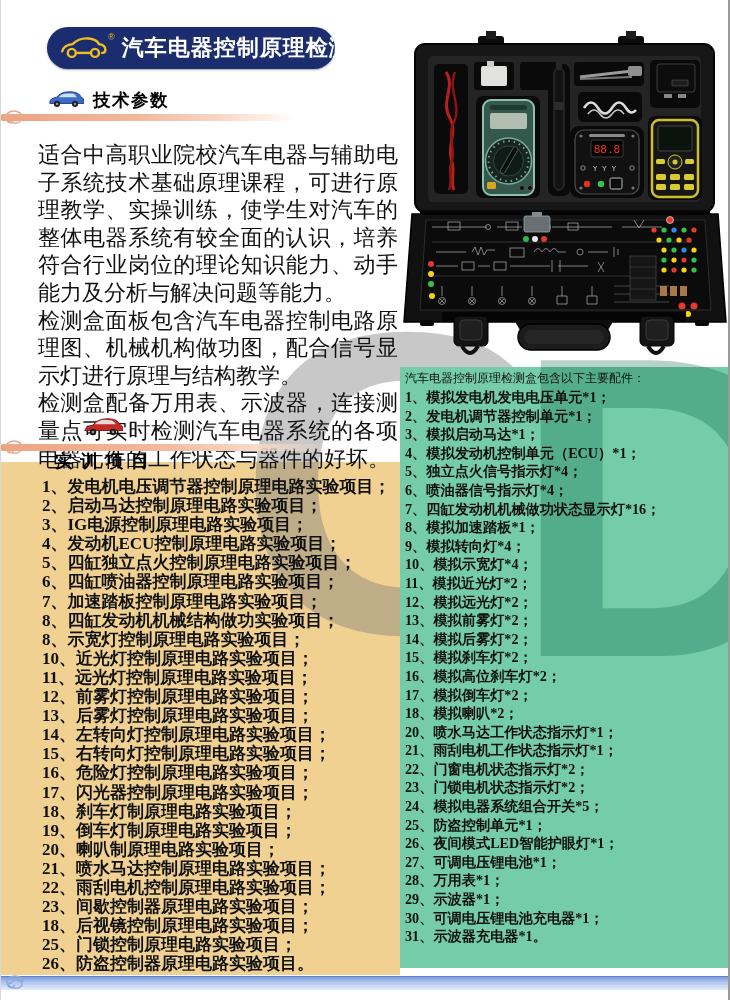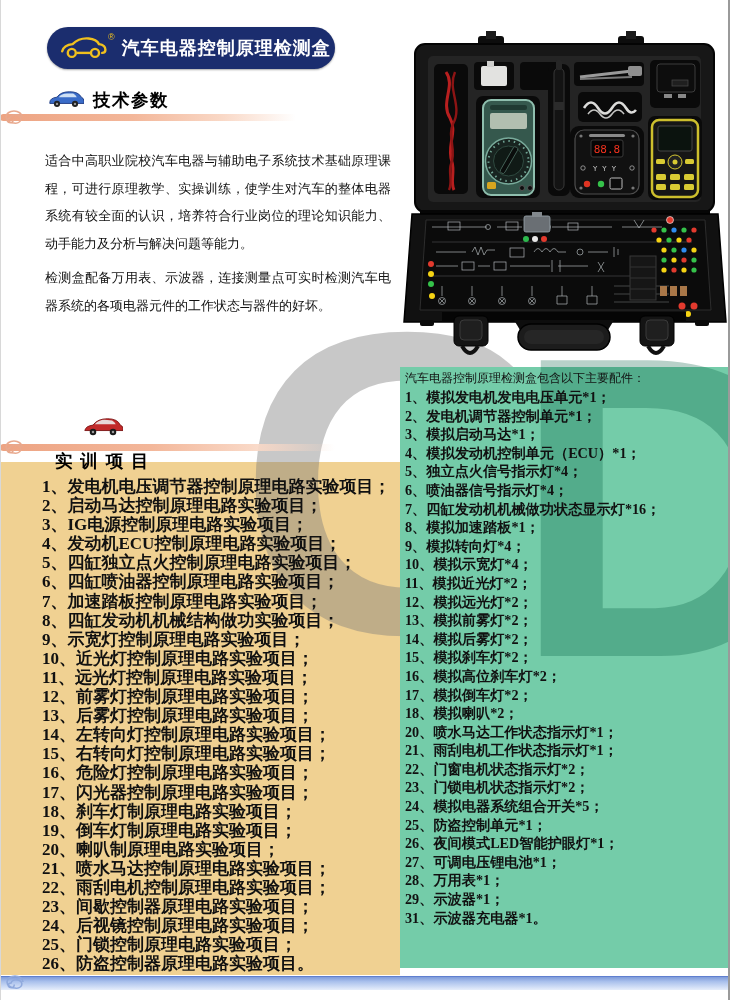--- a/index.html
+++ b/index.html
@@ -15,40 +15,40 @@
   
   .wm{position:absolute;font-weight:bold;line-height:1;font-family:"Liberation Sans",sans-serif;
       pointer-events:none;user-select:none;}
   .wm-g{left:238px;top:268px;font-size:430px;color:rgba(125,125,125,0.42);z-index:1;}
   .wm-d{left:512px;top:292px;font-size:430px;color:rgba(0,90,60,0.28);z-index:3;}
 
   
   .banner{position:absolute;left:47px;top:27px;width:288px;height:42px;background:#1b2d6e;
           border-radius:21px;display:flex;align-items:center;padding:0 12px;box-sizing:border-box;
           gap:5px;z-index:5;box-shadow:0 1px 2px rgba(0,0,0,0.35);}
-  .banner-text{color:#ffffff;font-weight:bold;font-size:18px;letter-spacing:1px;white-space:nowrap;}
+  .banner-text{color:#ffffff;font-weight:bold;font-size:22px;letter-spacing:1px;white-space:nowrap;}
   .reg{color:#f0c01e;font-size:9px;align-self:flex-start;margin:5px 2px 0 -4px;}
 
   
   .sec-head{position:absolute;display:flex;align-items:center;gap:9px;z-index:5;}
   .sec-head .txt{font-weight:bold;font-size:17.5px;color:#000;letter-spacing:1.5px;white-space:nowrap;}
   .head-tech{left:48px;top:88px;}
   .head-train{left:55px;top:416px;flex-direction:column;}
 
   
   .uline{position:absolute;height:7px;border-radius:4px;z-index:5;
          background:linear-gradient(to right,#eda382,#f3b79a 45%,#f9d8c6 75%,rgba(249,216,198,0));}
   .uline1{left:0;top:114px;width:296px;}
   .uline2{left:0;top:444px;width:335px;}
   .uline .spiral{position:absolute;left:0;top:-6px;}
 
   
   .paras{position:absolute;left:38px;top:141px;width:360px;z-index:5;}
-  .para{margin:7px;font-size:13px;line-height:27.6px;text-align:justify;color:#111;
-        font-family:Liberation Mono, monospace;}
+  .para{margin:0;font-size:22px;line-height:27.6px;text-align:justify;color:#111;
+        font-family:Liberation Serif, serif;}
 
   
   .list{position:absolute;z-index:5;}
   .left-list{left:42px;top:477px;width:352px;}
   .left-list .li{font-size:17px;line-height:19.1px;}
   .acc-head{position:absolute;left:405px;top:369px;z-index:5;font-size:12px;line-height:18.6px;
             color:#111;white-space:nowrap;font-family:"Liberation Serif","DejaVu Serif",serif;}
   .right-list{left:405px;top:388px;width:322px;}
   .right-list .li{font-size:14.2px;line-height:18.6px;}
   .li{color:#111;white-space:nowrap;font-family:"Liberation Serif","DejaVu Serif",serif;font-weight:bold;}
@@ -281,20 +281,21 @@
   <div class="uline uline1">
     <span class="spiral">
       <svg width="26" height="18" viewBox="0 0 26 18">
         <path d="M22,9 a8,6 0 1,0 -8,6 a5.5,4.2 0 1,0 -4,-5 a3,2.3 0 1,0 3,1.5" fill="none" stroke="#e8a98e" stroke-width="1.6"></path>
       </svg>
     </span>
   </div>
 
   <div class="paras">
       <div class="para">适合中高职业院校汽车电器与辅助电子系统技术基础原理课程，可进行原理教学、实操训练，使学生对汽车的整体电器系统有较全面的认识，培养符合行业岗位的理论知识能力、动手能力及分析与解决问题等能力。</div>
+      <div class="para">检测盒面板包含汽车电器控制电路原理图、机械机构做功图，配合信号显示灯进行原理与结构教学。</div>
       <div class="para">检测盒配备万用表、示波器，连接测量点可实时检测汽车电器系统的各项电器元件的工作状态与器件的好坏。</div>
     </div>
 
   <div class="sec-head head-train">
     <span>
       <svg width="40" height="20" viewBox="0 0 44 22">
         <path d="M2,16 q1,-5 9,-6 q5,-7 16,-7 q11,0 14,7 q3,1 3,4 l0,2 h-42 z" fill="#c22a2a" stroke="#7a1414"></path>
         <path d="M13,9 q4,-5 11,-5 l8,1 q3,2 4,4 z" fill="#e8d8d8"></path>
         <circle cx="11" cy="17.5" r="3.6" fill="#1a1a1a"></circle>
           <circle cx="33" cy="17.5" r="3.6" fill="#1a1a1a"></circle>
@@ -314,36 +315,36 @@
 
   <div class="list left-list">
       <div class="li">1、发电机电压调节器控制原理电路实验项目；</div>
       <div class="li">2、启动马达控制原理电路实验项目；</div>
       <div class="li">3、IG电源控制原理电路实验项目；</div>
       <div class="li">4、发动机ECU控制原理电路实验项目；</div>
       <div class="li">5、四缸独立点火控制原理电路实验项目；</div>
       <div class="li">6、四缸喷油器控制原理电路实验项目；</div>
       <div class="li">7、加速踏板控制原理电路实验项目；</div>
       <div class="li">8、四缸发动机机械结构做功实验项目；</div>
-      <div class="li">9、示宽灯控制原理电路实验项目；</div>
+      <div class="li">8、示宽灯控制原理电路实验项目；</div>
       <div class="li">10、近光灯控制原理电路实验项目；</div>
       <div class="li">11、远光灯控制原理电路实验项目；</div>
       <div class="li">12、前雾灯控制原理电路实验项目；</div>
       <div class="li">13、后雾灯控制原理电路实验项目；</div>
       <div class="li">14、左转向灯控制原理电路实验项目；</div>
       <div class="li">15、右转向灯控制原理电路实验项目；</div>
       <div class="li">16、危险灯控制原理电路实验项目；</div>
       <div class="li">17、闪光器控制原理电路实验项目；</div>
       <div class="li">18、刹车灯制原理电路实验项目；</div>
       <div class="li">19、倒车灯制原理电路实验项目；</div>
       <div class="li">20、喇叭制原理电路实验项目；</div>
       <div class="li">21、喷水马达控制原理电路实验项目；</div>
       <div class="li">22、雨刮电机控制原理电路实验项目；</div>
       <div class="li">23、间歇控制器原理电路实验项目；</div>
-      <div class="li">24、后视镜控制原理电路实验项目；</div>
+      <div class="li">18、后视镜控制原理电路实验项目；</div>
       <div class="li">25、门锁控制原理电路实验项目；</div>
       <div class="li">26、防盗控制器原理电路实验项目。</div>
     </div>
 
   <div class="acc-head">汽车电器控制原理检测盒包含以下主要配件：</div>
   <div class="list right-list">
       <div class="li">1、模拟发电机发电电压单元*1；</div>
       <div class="li">2、发电机调节器控制单元*1；</div>
       <div class="li">3、模拟启动马达*1；</div>
       <div class="li">4、模拟发动机控制单元（ECU）*1；</div>
@@ -364,20 +365,21 @@
       <div class="li">20、喷水马达工作状态指示灯*1；</div>
       <div class="li">21、雨刮电机工作状态指示灯*1；</div>
       <div class="li">22、门窗电机状态指示灯*2；</div>
       <div class="li">23、门锁电机状态指示灯*2；</div>
       <div class="li">24、模拟电器系统组合开关*5；</div>
       <div class="li">25、防盗控制单元*1；</div>
       <div class="li">26、夜间模式LED智能护眼灯*1；</div>
       <div class="li">27、可调电压锂电池*1；</div>
       <div class="li">28、万用表*1；</div>
       <div class="li">29、示波器*1；</div>
+      <div class="li">30、可调电压锂电池充电器*1；</div>
       <div class="li">31、示波器充电器*1。</div>
     </div>
 
   <div class="footer">
     <span class="spiral">
       <svg width="26" height="18" viewBox="0 0 26 18">
         <path d="M22,9 a8,6 0 1,0 -8,6 a5.5,4.2 0 1,0 -4,-5 a3,2.3 0 1,0 3,1.5" fill="none" stroke="#8fa9dd" stroke-width="1.6"></path>
       </svg>
     </span>
   </div>

